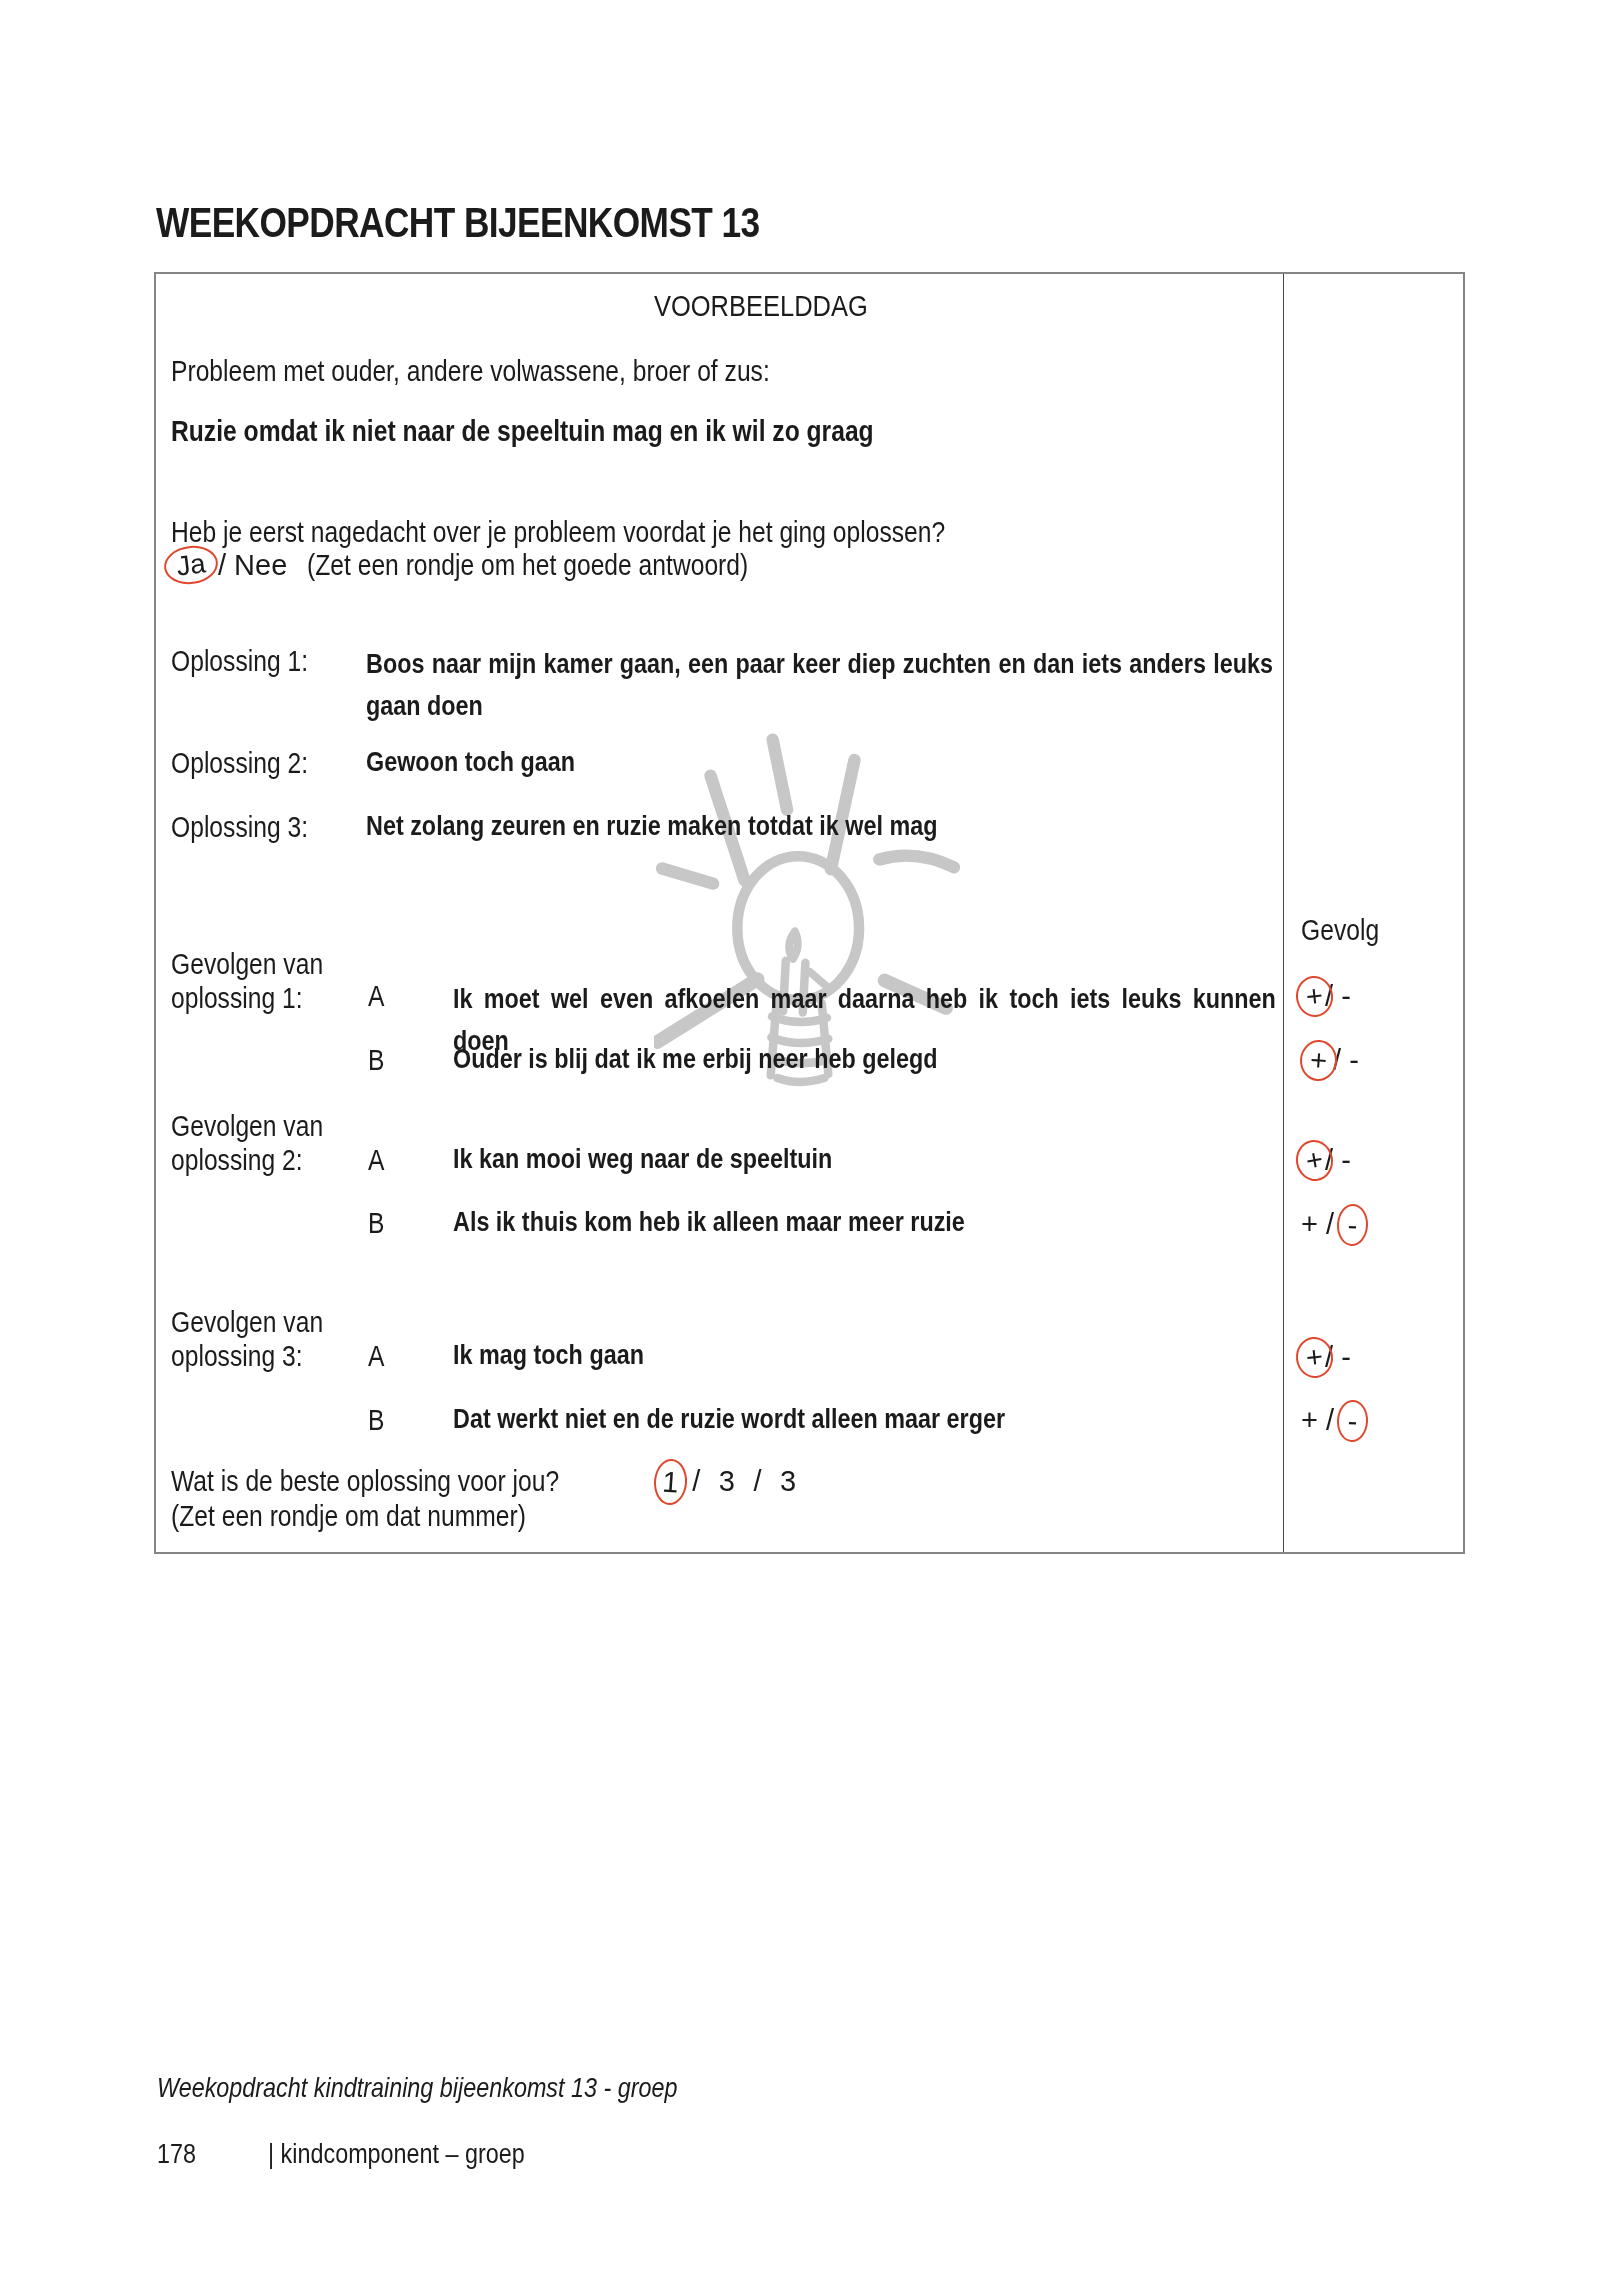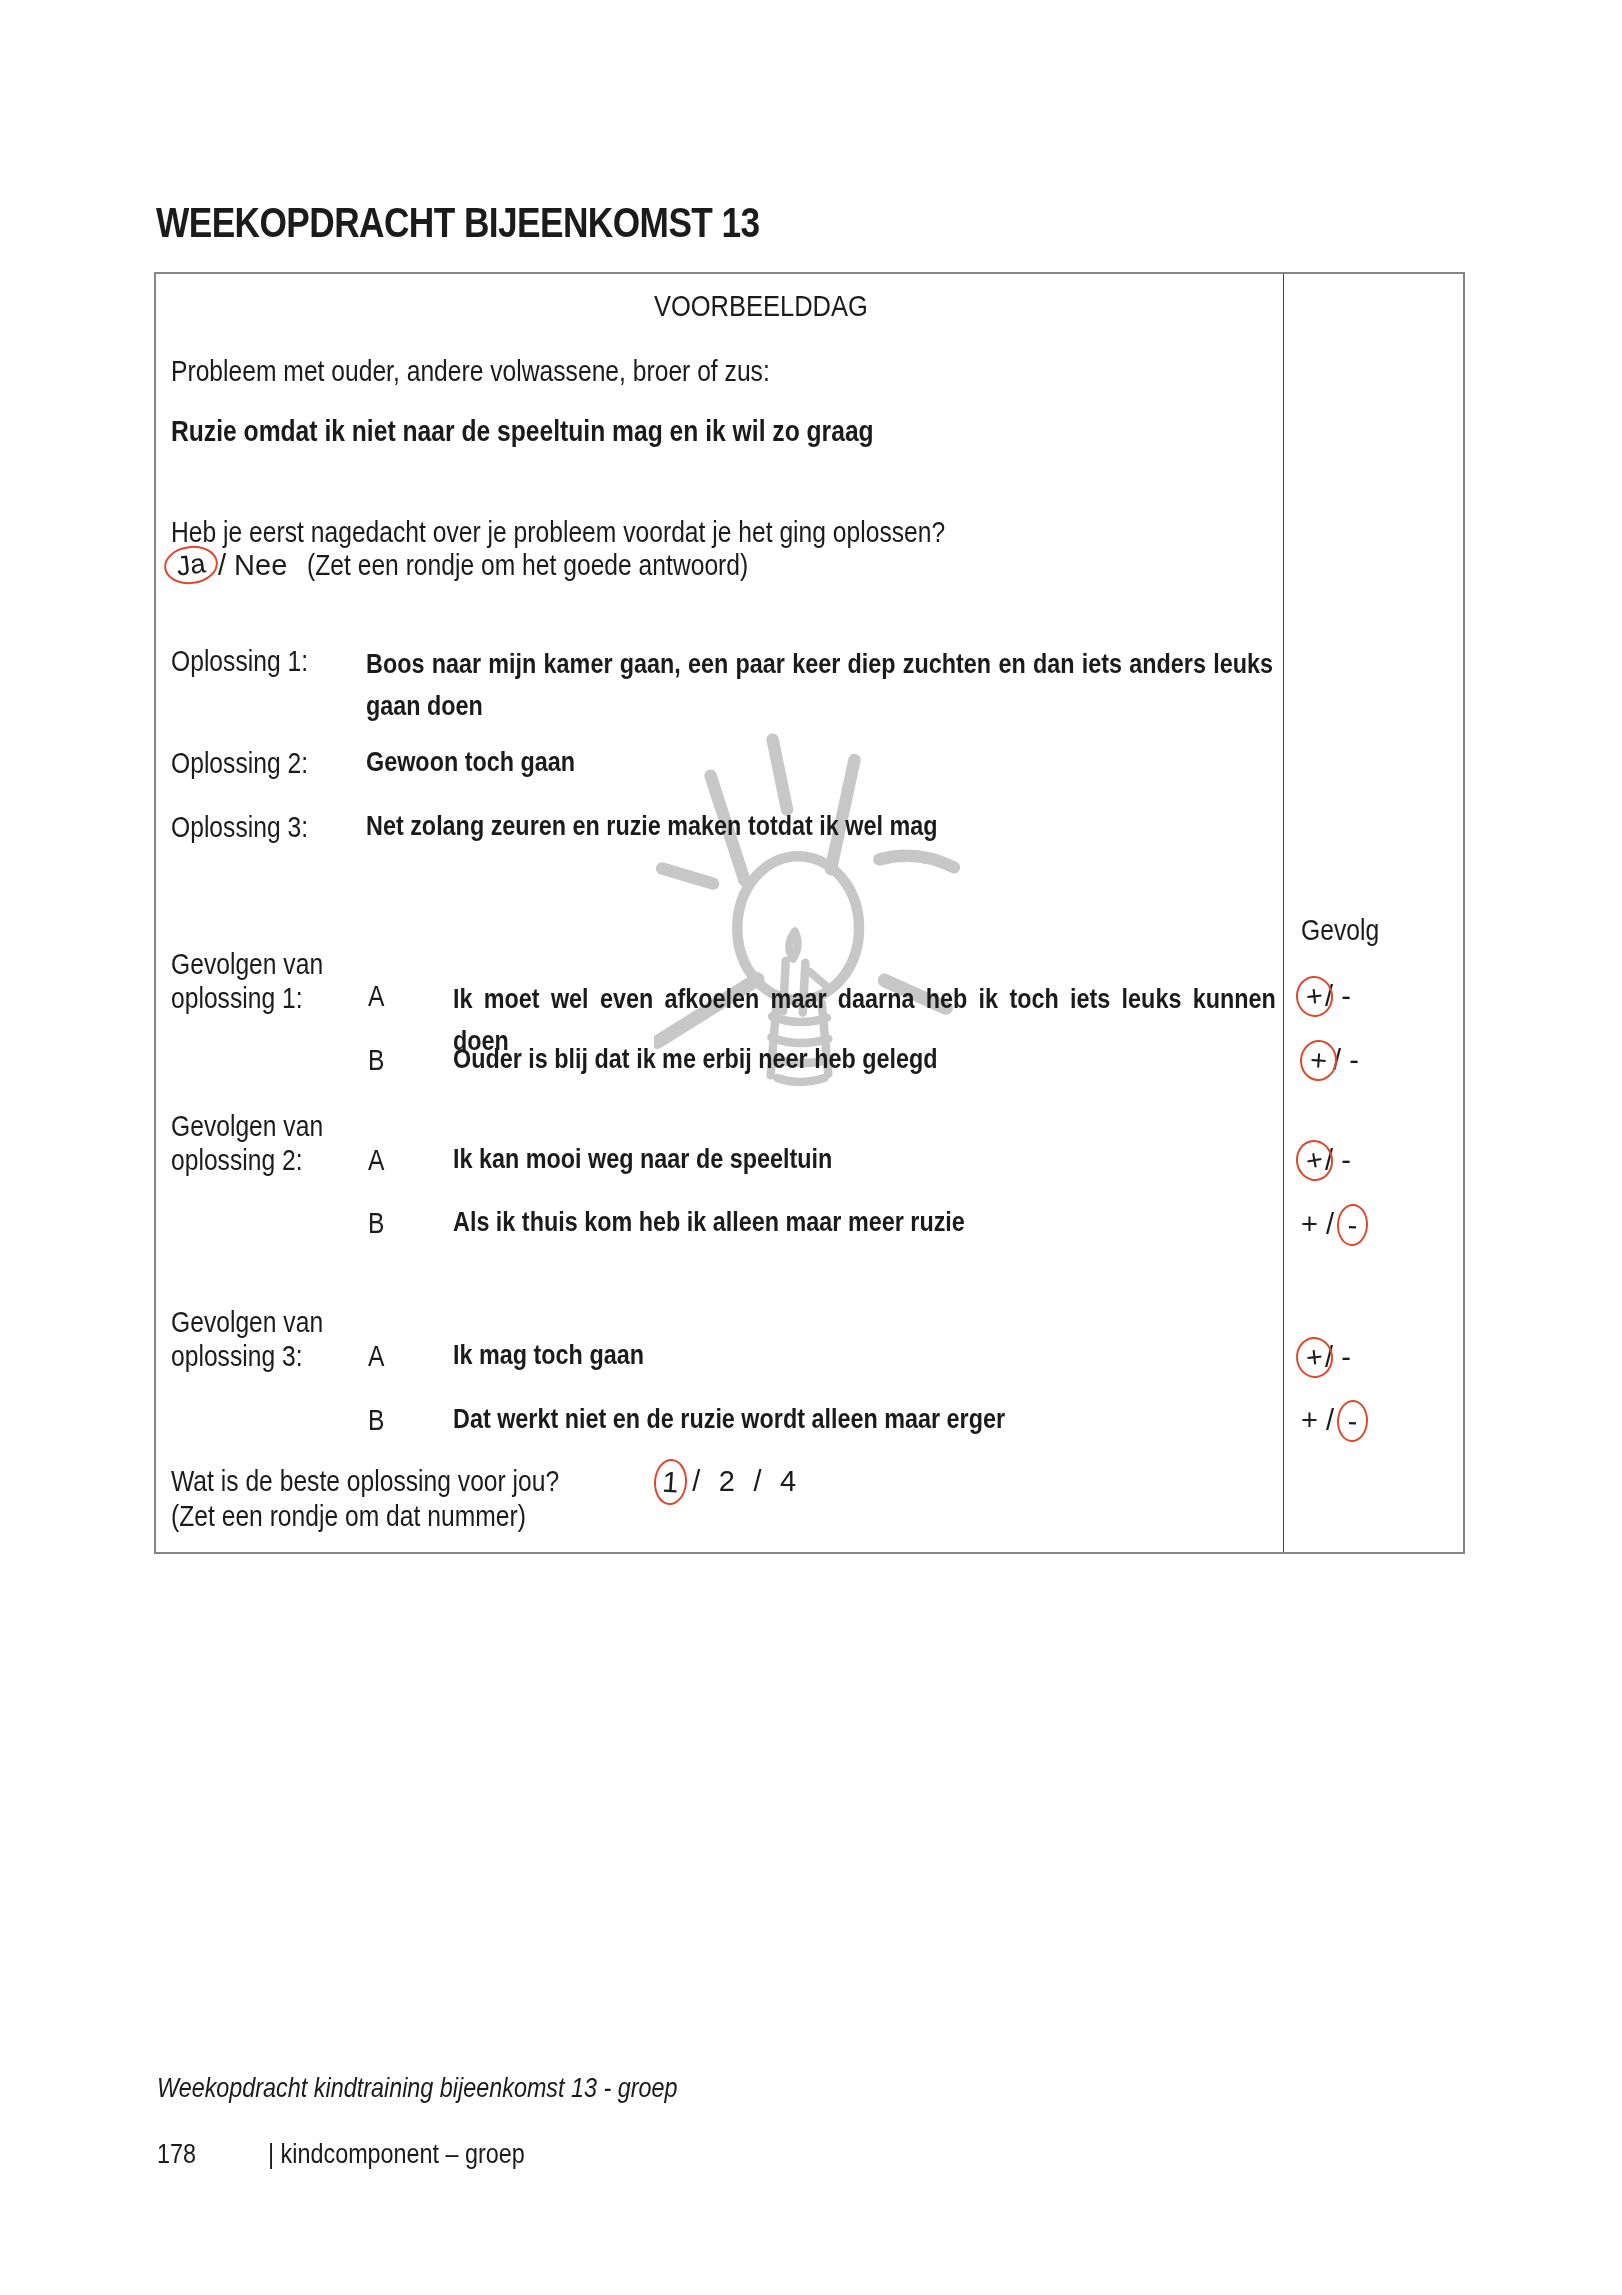--- a/index.html
+++ b/index.html
@@ -143,21 +143,21 @@
   <div class="abs t cond" style="left:368px;top:1402px;">B</div>
   <div class="abs t cond b" style="left:453px;top:1402px;font-size:27.5px;">Dat werkt niet en de ruzie wordt alleen maar erger</div>
   <div class="abs flexrow mark" style="left:1301px;top:1399px;height:43px;">
     <span class="pre">+ /</span>
     <span class="circle c-minus">-</span>
   </div>
 
   <div class="abs t cond" style="left:171px;top:1463px;">Wat is de beste oplossing voor jou?</div>
   <div class="abs flexrow opts" style="left:654px;top:1458px;height:47px;">
     <span class="circle c-num">1</span>
-    <span class="rest">/ 2 / 4</span>
+    <span class="rest">/ 3 / 3</span>
   </div>
   <div class="abs t cond" style="left:171px;top:1498px;">(Zet een rondje om dat nummer)</div>
 
   <div class="abs footer-note cond" style="left:157px;top:2072px;white-space:nowrap;">Weekopdracht kindtraining bijeenkomst 13 - groep</div>
   <div class="abs footer-page cond" style="left:157px;top:2138px;">178</div>
   <div class="abs footer-page cond" style="left:268px;top:2138px;white-space:nowrap;">| kindcomponent – groep</div>
 
 </div>
 
 

